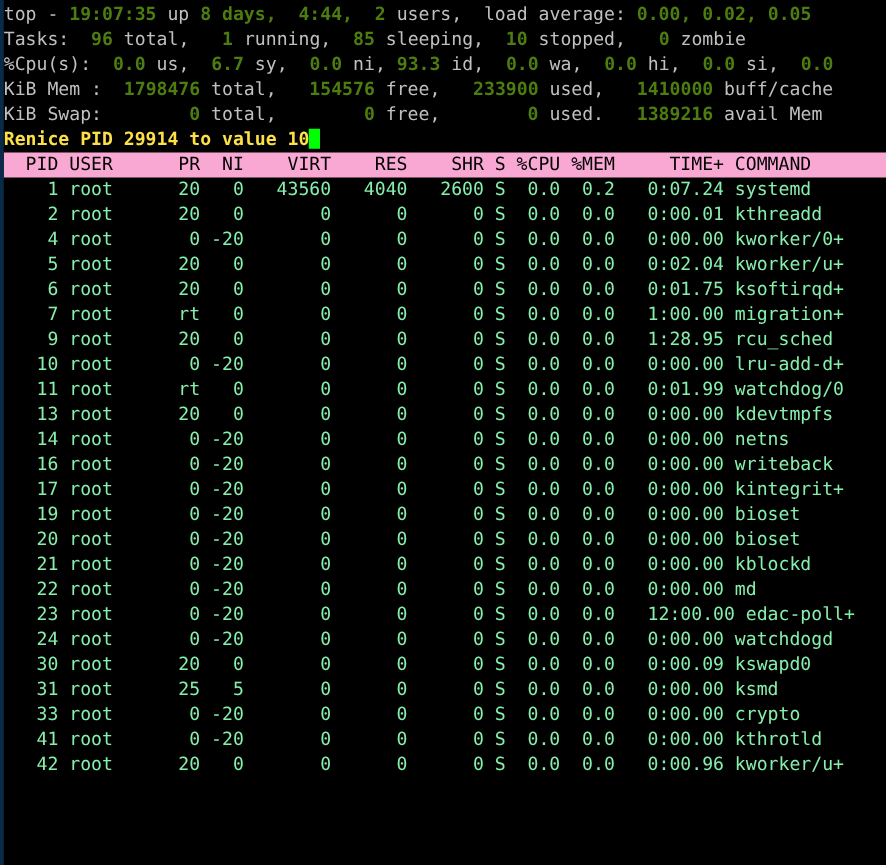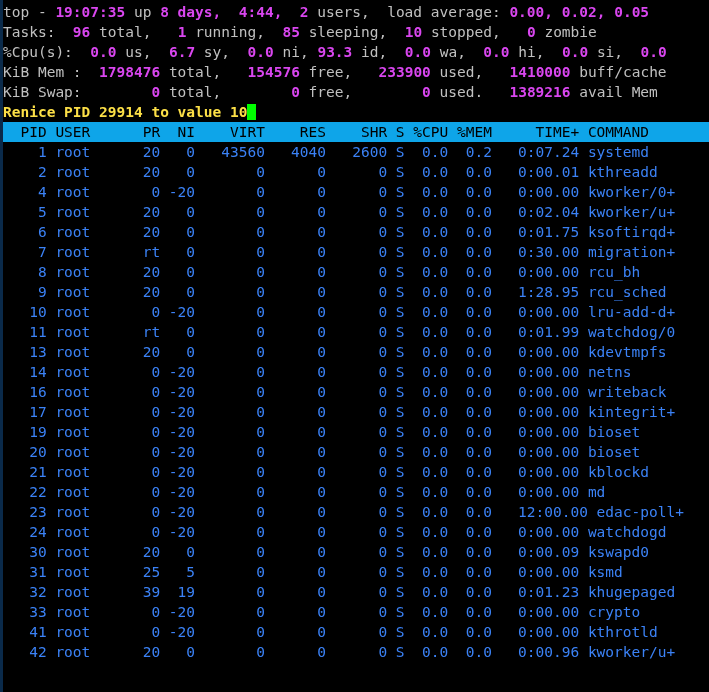--- a/index.html
+++ b/index.html
@@ -38,43 +38,43 @@
   .line {
     height: 20px;
     white-space: pre;
     overflow: hidden;
   }
   
   #summary {
     padding-top: 2px;
   }
   .dim { color: #c0c0c0; }
-  .num { color: #d946ef; font-weight: bold; }
+  .num { color: #4d7c0f; font-weight: bold; }
   .bold-line { color: #fde047; font-weight: bold; }
   .cursor {
     display: inline-block;
     width: 8.1px;
     height: 16px;
     background: #00ff00;
     vertical-align: -3px;
   }
   
   #col-header {
-    background: #0ea5e9;
+    background: #f9a8d4;
     color: #000000;
     height: 20px;
     white-space: pre;
     font-weight: normal;
     overflow: hidden;
   }
   
   #proc-rows .prow {
     height: 20px;
     white-space: pre;
-    color: #3b82f6;
+    color: #86efac;
     overflow: hidden;
   }
 </style>
 </head>
 <body>
 
 <div id="terminal">
   <div id="left-edge"></div>
 
   <div id="content">
@@ -96,37 +96,35 @@
     </div>
 
     <div id="col-header">  PID USER      PR  NI    VIRT    RES    SHR S %CPU %MEM     TIME+ COMMAND</div>
 
     <div id="proc-rows">
         <div class="prow">    1 root      20   0   43560   4040   2600 S  0.0  0.2   0:07.24 systemd</div>
         <div class="prow">    2 root      20   0       0      0      0 S  0.0  0.0   0:00.01 kthreadd</div>
         <div class="prow">    4 root       0 -20       0      0      0 S  0.0  0.0   0:00.00 kworker/0+</div>
         <div class="prow">    5 root      20   0       0      0      0 S  0.0  0.0   0:02.04 kworker/u+</div>
         <div class="prow">    6 root      20   0       0      0      0 S  0.0  0.0   0:01.75 ksoftirqd+</div>
-        <div class="prow">    7 root      rt   0       0      0      0 S  0.0  0.0   0:30.00 migration+</div>
-        <div class="prow">    8 root      20   0       0      0      0 S  0.0  0.0   0:00.00 rcu_bh</div>
+        <div class="prow">    7 root      rt   0       0      0      0 S  0.0  0.0   1:00.00 migration+</div>
         <div class="prow">    9 root      20   0       0      0      0 S  0.0  0.0   1:28.95 rcu_sched</div>
         <div class="prow">   10 root       0 -20       0      0      0 S  0.0  0.0   0:00.00 lru-add-d+</div>
         <div class="prow">   11 root      rt   0       0      0      0 S  0.0  0.0   0:01.99 watchdog/0</div>
         <div class="prow">   13 root      20   0       0      0      0 S  0.0  0.0   0:00.00 kdevtmpfs</div>
         <div class="prow">   14 root       0 -20       0      0      0 S  0.0  0.0   0:00.00 netns</div>
         <div class="prow">   16 root       0 -20       0      0      0 S  0.0  0.0   0:00.00 writeback</div>
         <div class="prow">   17 root       0 -20       0      0      0 S  0.0  0.0   0:00.00 kintegrit+</div>
         <div class="prow">   19 root       0 -20       0      0      0 S  0.0  0.0   0:00.00 bioset</div>
         <div class="prow">   20 root       0 -20       0      0      0 S  0.0  0.0   0:00.00 bioset</div>
         <div class="prow">   21 root       0 -20       0      0      0 S  0.0  0.0   0:00.00 kblockd</div>
         <div class="prow">   22 root       0 -20       0      0      0 S  0.0  0.0   0:00.00 md</div>
         <div class="prow">   23 root       0 -20       0      0      0 S  0.0  0.0   12:00.00 edac-poll+</div>
         <div class="prow">   24 root       0 -20       0      0      0 S  0.0  0.0   0:00.00 watchdogd</div>
         <div class="prow">   30 root      20   0       0      0      0 S  0.0  0.0   0:00.09 kswapd0</div>
         <div class="prow">   31 root      25   5       0      0      0 S  0.0  0.0   0:00.00 ksmd</div>
-        <div class="prow">   32 root      39  19       0      0      0 S  0.0  0.0   0:01.23 khugepaged</div>
         <div class="prow">   33 root       0 -20       0      0      0 S  0.0  0.0   0:00.00 crypto</div>
         <div class="prow">   41 root       0 -20       0      0      0 S  0.0  0.0   0:00.00 kthrotld</div>
         <div class="prow">   42 root      20   0       0      0      0 S  0.0  0.0   0:00.96 kworker/u+</div>
       </div>
 
   </div>
 </div>
 
 </body></html>

